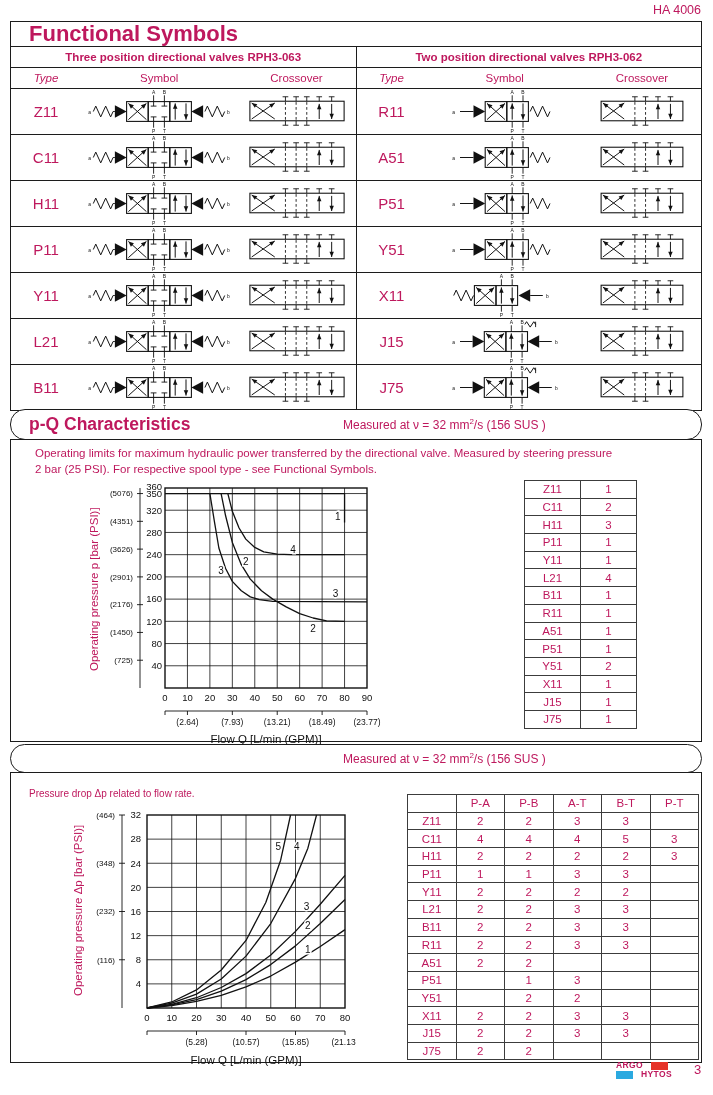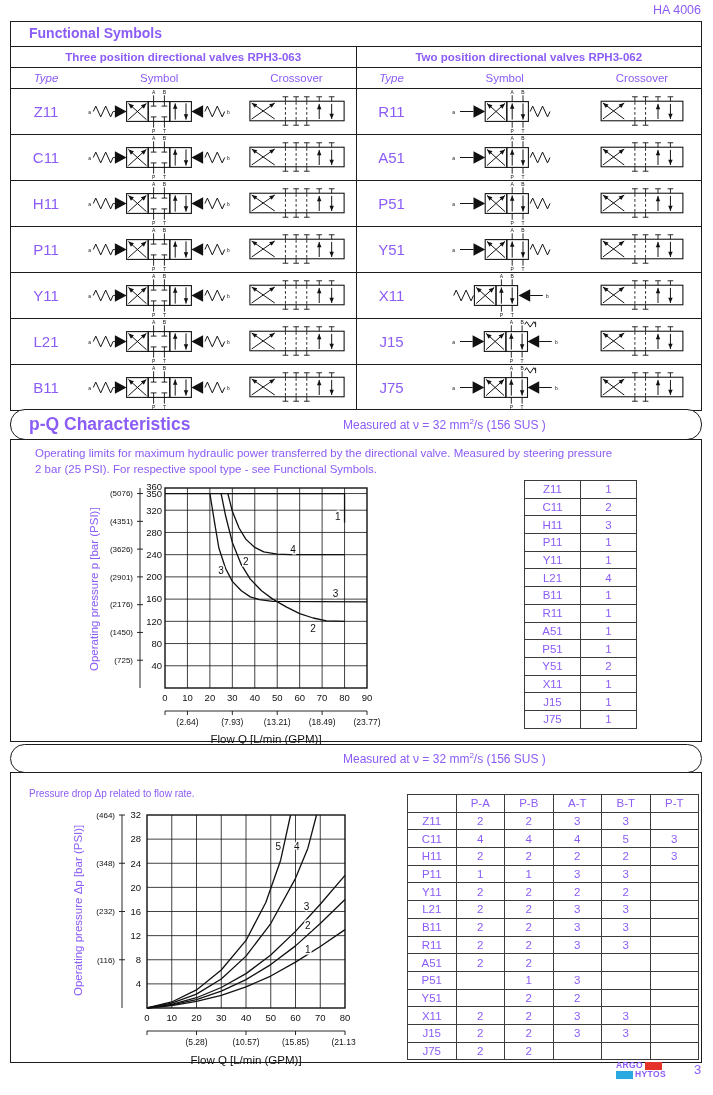--- a/index.html
+++ b/index.html
@@ -1,22 +1,22 @@
 <!DOCTYPE html>
 <html><head>
 <meta charset="utf-8">
 <style>
   html,body{margin:0;padding:0;background:#fff;}
   .page{position:relative;width:713px;height:1095px;background:#fff;overflow:hidden;
-        font-family:"Liberation Sans",sans-serif;color:#8b5cf6;}
+        font-family:"Liberation Sans",sans-serif;color:#be185d;}
   .box{position:absolute;left:10px;width:692px;border:1.5px solid #1c1c1c;
        box-sizing:border-box;background:#fff;}
   .doc-number{position:absolute;top:3px;right:12px;font-size:12.5px;}
   #box-title{top:21px;height:26px;}
-  #box-title h1{margin:0 0 0 18px;font-size:14px;line-height:23px;font-weight:bold;}
+  #box-title h1{margin:0 0 0 18px;font-size:22px;line-height:23px;font-weight:bold;}
   #box-symbols{top:45.5px;height:365px;display:flex;}
   .fs-half{width:50%;display:flex;flex-direction:column;}
   .fs-half.left{border-right:1px solid #1c1c1c;}
   .fs-group-title{height:28px;border-bottom:1px solid #1c1c1c;display:flex;align-items:center;
                   justify-content:center;font-weight:bold;font-size:11.5px;}
   .fs-cols{height:27px;border-bottom:1px solid #1c1c1c;display:flex;align-items:center;font-size:11.5px;}
   .c-type{width:70px;text-align:center;font-style:italic;}
   .c-sym{flex:1;text-align:center;}
   .c-cross{width:118px;text-align:center;}
   .fs-rows{flex:1;display:flex;flex-direction:column;}
@@ -43,21 +43,21 @@
   #chart-dpq{position:absolute;left:84px;top:808px;}
   .dtable{border-collapse:collapse;font-size:11.5px;background:#fff;}
   .dtable td,.dtable th{border:1px solid #3c3c3c;height:16.7px;text-align:center;
     padding:0;font-weight:normal;}
   #pq-table{position:absolute;left:524px;top:480px;}
   #pq-table td{width:55px;}
   #dpq-table{position:absolute;left:407px;top:794px;}
   #dpq-table td,#dpq-table th{width:47.5px;}
   .logo{position:absolute;left:616px;top:1061px;font-weight:bold;font-size:8.5px;
         line-height:9px;letter-spacing:.4px;}
-  .logo .row{display:flex;align-items:center;gap:2px;}
+  .logo .row{display:flex;align-items:center;gap:8px;}
   .sq{display:inline-block;height:8px;}
   .sq.red{width:17px;background:#e63329;}
   .sq.blue{width:17px;background:#2aa9e0;}
   .page-num{position:absolute;left:694px;top:1062px;font-size:13px;}
   svg text{font-family:"Liberation Sans",sans-serif;}
 </style>
 </head>
 <body>
 
 <div class="page">

